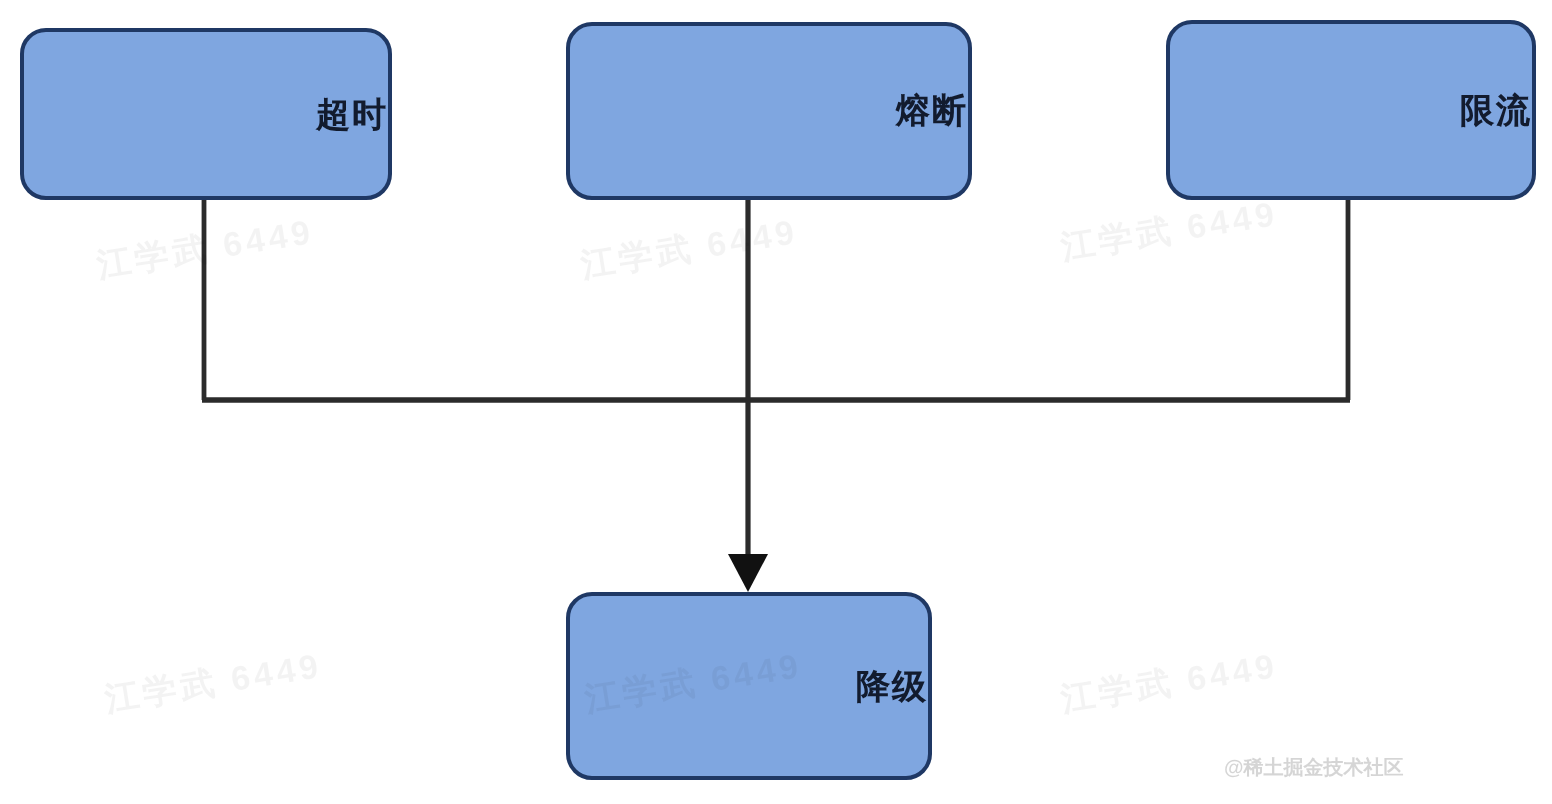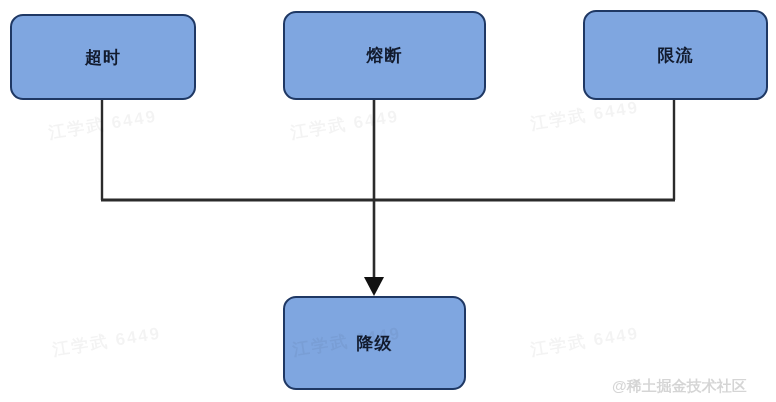--- a/index.html
+++ b/index.html
@@ -25,21 +25,21 @@
     height: 402px;
   }
   .node {
     position: absolute;
     box-sizing: border-box;
     background: #7fa6e0;
     border: 2px solid #1f3864;
     border-radius: 13px;
     display: flex;
     align-items: center;
-    justify-content: center;
+    justify-content: flex-end;
     z-index: 3;
   }
   .node-label {
     font-size: 17px;
     font-weight: bold;
     color: #121b2e;
     letter-spacing: 1px;
     line-height: 1;
     user-select: none;
   }
@@ -67,21 +67,21 @@
   }
   #wm-1 { left: 48px;  top: 113px; }
   #wm-2 { left: 290px; top: 113px; }
   #wm-3 { left: 530px; top: 104px; }
   #wm-4 { left: 52px;  top: 330px; }
   #wm-5 { left: 292px; top: 330px; }
   #wm-6 { left: 530px; top: 330px; }
   #wm-brand {
     left: 612px;
     top: 377px;
-    font-size: 15px;
+    font-size: 10px;
     opacity: 0.16;
     letter-spacing: 0px;
     transform: none;
   }
 </style>
 </head>
 <body>
 
 <div id="canvas">
 

